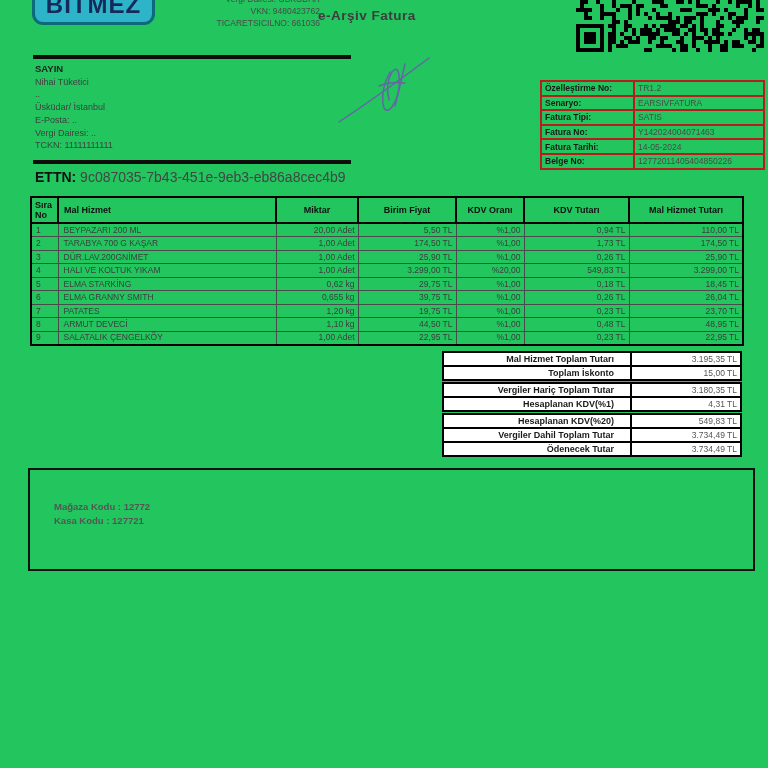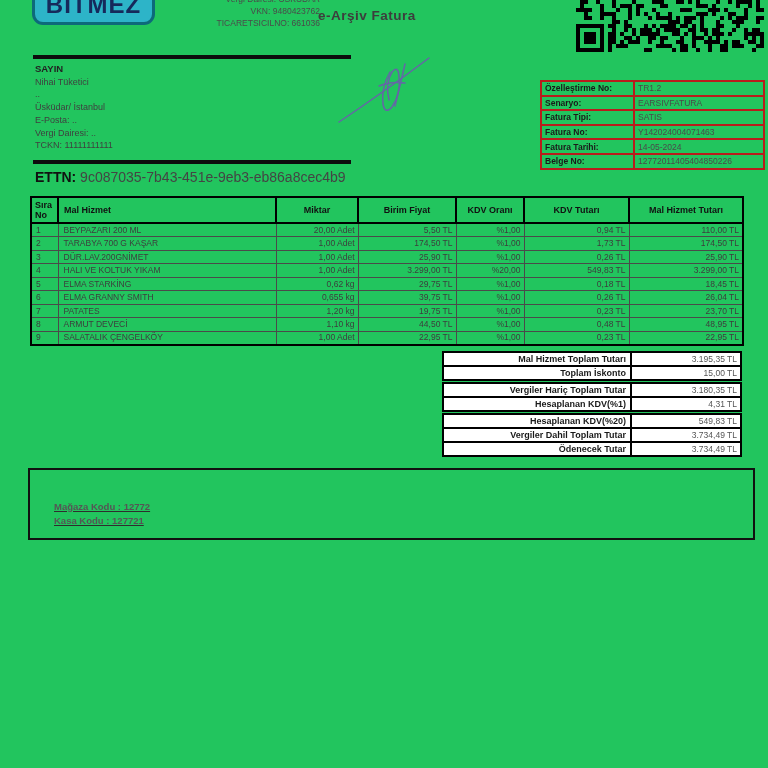--- a/index.html
+++ b/index.html
@@ -78,33 +78,32 @@
   
   .totals { position: absolute; left: 442px; top: 351px; width: 300px; }
   .tot-row {
     display: flex; border: 2px solid #000; height: 16px; margin-top: -2px;
     background: #fff; align-items: center;
   }
   .tot-row:first-child { margin-top: 0; }
   .tot-row:nth-child(3), .tot-row:nth-child(5) { margin-top: 1px; }
   .tot-label {
     width: 186px; text-align: right; font-weight: bold; color: #1a1a1a;
-    font-size: 9px; padding-right: 4px;
+    font-size: 9px; padding-right: 16px;
   }
   .tot-value {
     flex: 1; border-left: 2px solid #000; text-align: right; color: #555;
     font-size: 8.5px; padding-right: 3px; height: 100%; display: flex;
     align-items: center; justify-content: flex-end;
   }
 
   
   .notes-box {
-    position: absolute; left: 28px; top: 468px; width: 727px; height: 72px;
+    position: absolute; left: 28px; top: 468px; width: 727px; height: 103px;
     border: 2px solid #111;
-    text-decoration: underline;
   }
   .notes-text {
     margin: 30px 0 0 24px; font-size: 9.5px; font-weight: bold;
     color: #555; line-height: 14px;
   }
 </style>
 </head>
 <body>
 
 <div class="page">

